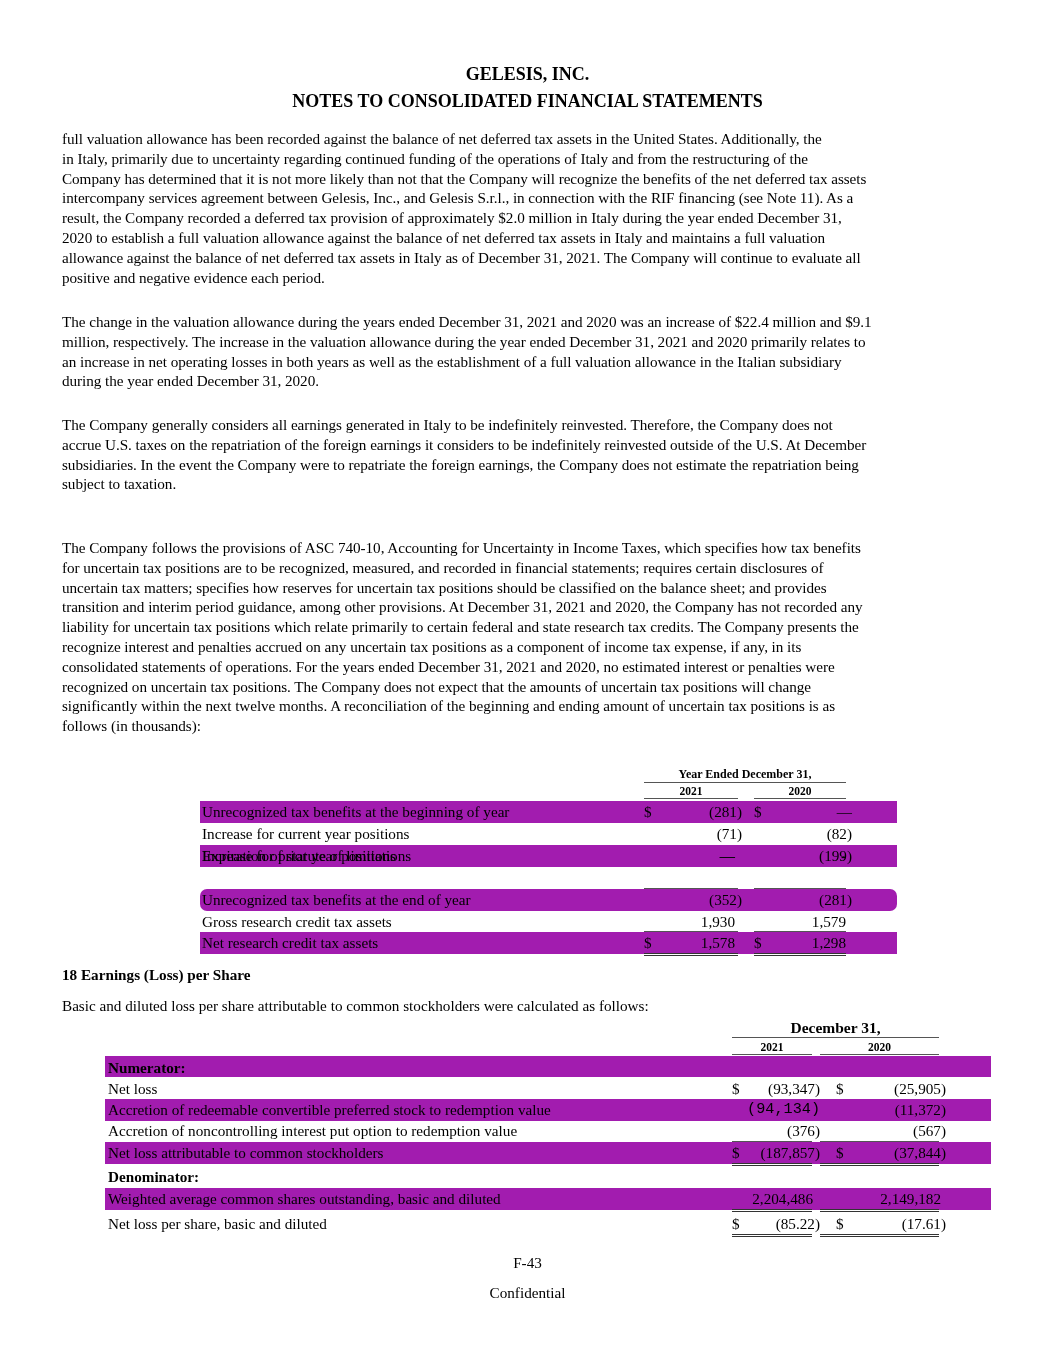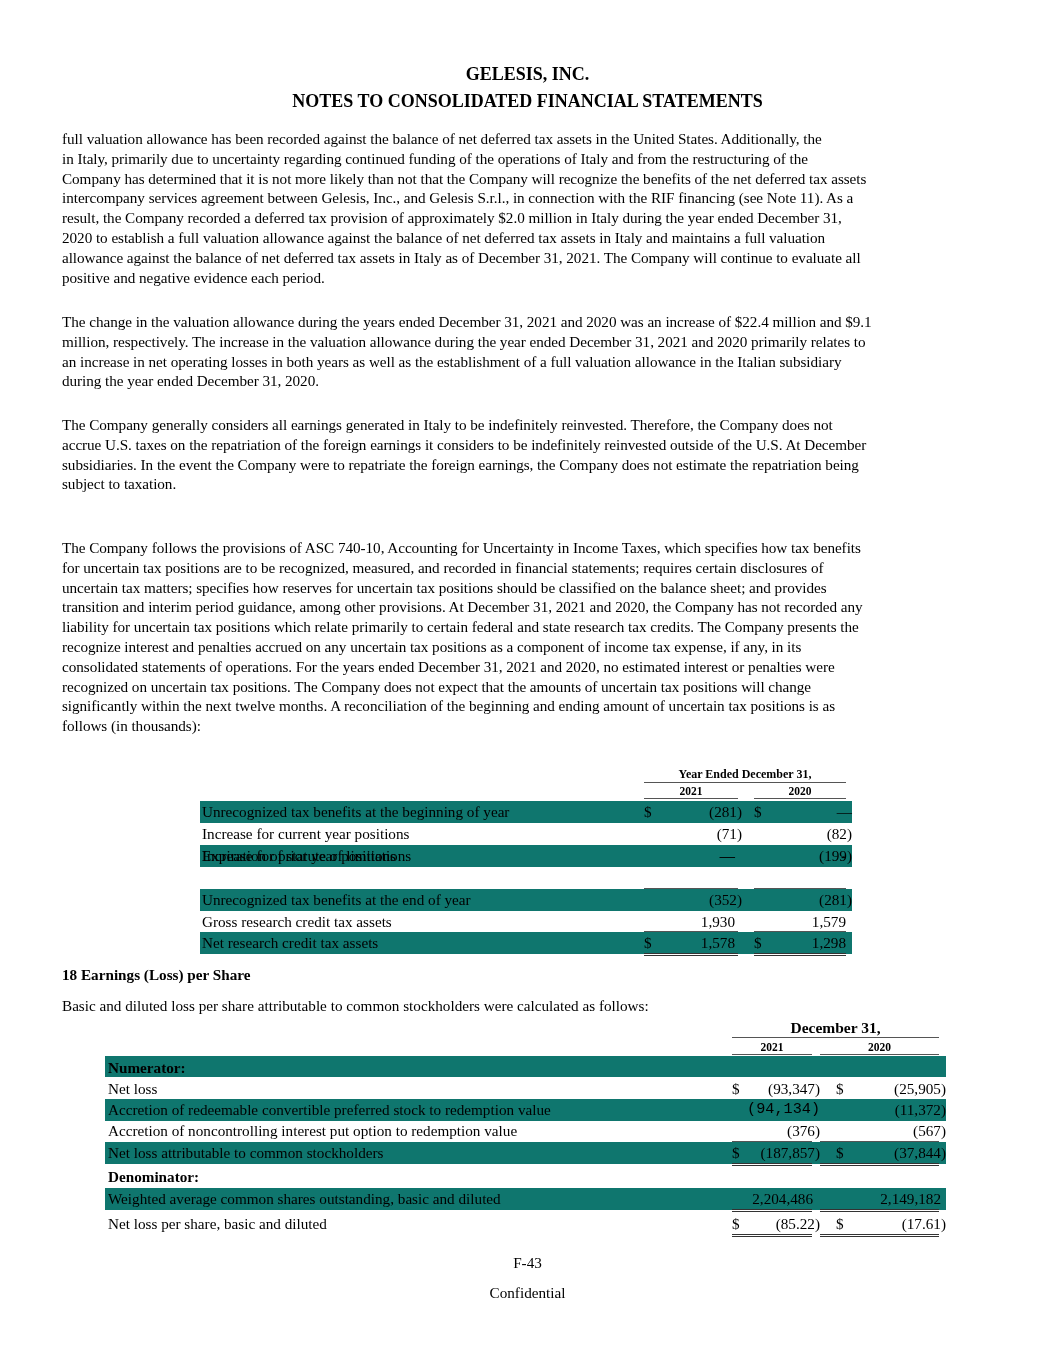--- a/index.html
+++ b/index.html
@@ -5,21 +5,21 @@
   html, body { margin: 0; padding: 0; background: #ffffff; }
   body {
     width: 1055px; height: 1365px; position: relative; overflow: hidden;
     font-family: "Liberation Serif", "DejaVu Serif", serif;
     color: #000; font-size: 15.2px;
   }
   .hdr { position: absolute; left: 0; width: 1055px; text-align: center; font-weight: bold; font-size: 18px; }
   .para { position: absolute; left: 62px; width: 935px; line-height: 19.8px; font-size: 15.2px; letter-spacing: -0.05px; }
   .line { white-space: nowrap; display: block; }
   .row { position: absolute; left: 0; height: 21.5px; line-height: 21.5px; white-space: nowrap; }
-  .row.hl { background: #0f766e; }
+  .row.hl { background: #a21caf; padding-left: 45px; }
   .cell { position: absolute; top: 0; height: 100%; }
   .cell.r { text-align: right; }
 
   .sec-title { position: absolute; left: 62px; top: 966px; font-weight: bold; font-size: 15.2px; }
   .intro { position: absolute; left: 62px; top: 997px; font-size: 15.2px; }
 
   .t2h { position: absolute; left: 732px; width: 207px; top: 1018px; text-align: center; font-weight: bold; font-size: 15.5px; border-bottom: 1px solid #555; height: 19px; line-height: 19px; }
   .t2y { position: absolute; top: 1040px; font-weight: bold; font-size: 11.5px; text-align: center; height: 14px; line-height: 14px; border-bottom: 1px solid #555; }
 
   .footer { position: absolute; left: 0; width: 1055px; text-align: center; font-size: 15.2px; }
@@ -94,21 +94,21 @@
   </div>
 
   <div class="row" style="left:200px;top:845px;width:652px;">
     <span class="cell" style="left:2px;">Expiration of statute of limitations</span>
     <span class="cell r" style="left:454px;width:81px;">—</span>
     <span class="cell r" style="left:560px;width:86px;">-</span>
   </div>
   <div style="position:absolute;left:644px;top:888px;width:94px;border-top:1px solid #555;"></div>
   <div style="position:absolute;left:754px;top:888px;width:92px;border-top:1px solid #555;"></div>
 
-  <div class="row hl" style="left:200px;top:889px;width:652px;">
+  <div class="row hl" style="left:200px;top:889px;width:652px;border-radius:7px;">
     <span class="cell" style="left:2px;">Unrecognized tax benefits at the end of year</span>
     <span class="cell r" style="left:454px;width:88px;">(352)</span>
     <span class="cell r" style="left:560px;width:92px;">(281)</span>
   </div>
 
   <div class="row" style="left:200px;top:911px;width:652px;">
     <span class="cell" style="left:2px;">Gross research credit tax assets</span>
     <span class="cell r" style="left:454px;width:81px;">1,930</span>
     <span class="cell r" style="left:560px;width:86px;">1,579</span>
   </div>

